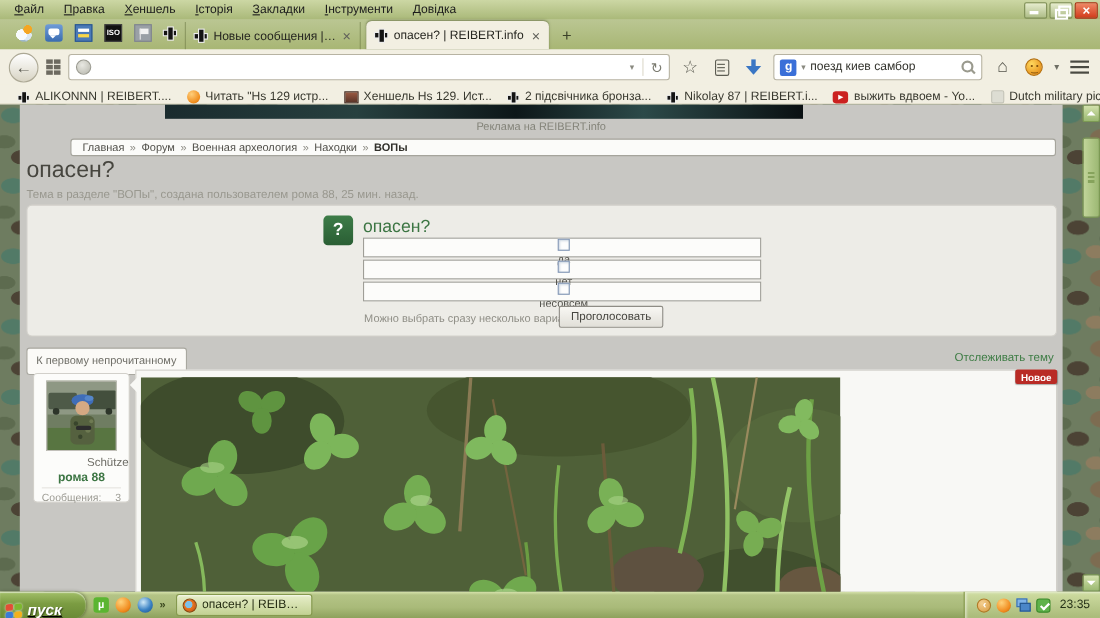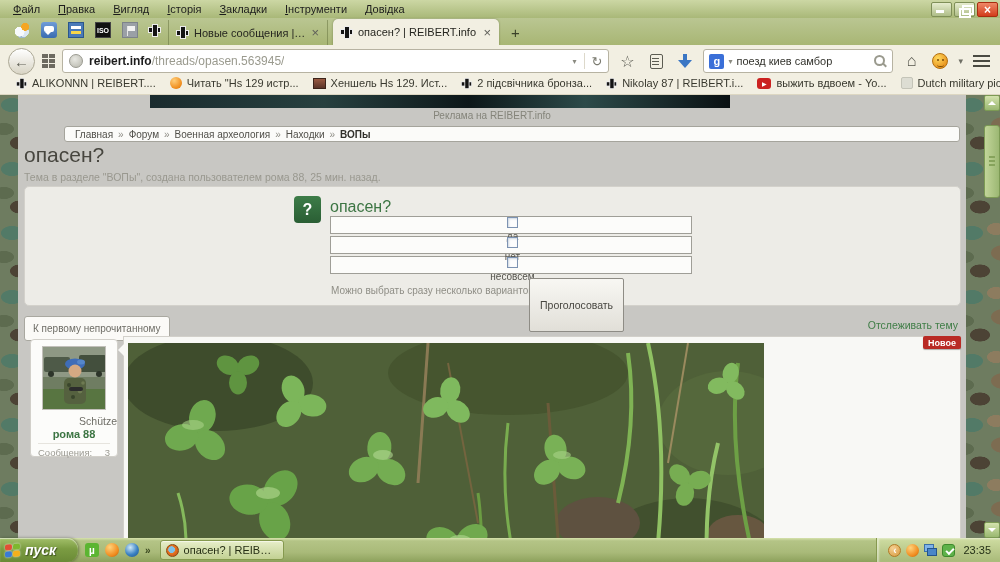--- a/index.html
+++ b/index.html
@@ -82,21 +82,21 @@
   .mag-icon::after { content:""; position:absolute; left:8px; top:9px; width:5px; height:2px; background:#9a9a8e; transform:rotate(45deg); }
   .smiley-icon { width:16px; height:16px; border-radius:50%; background:radial-gradient(circle at 35% 30%, #ffd95e, #e8941f 75%); border:1px solid #b4700f; position:relative; }
   .smiley-icon::before { content:""; position:absolute; left:4px; top:5px; width:2px; height:2px; border-radius:50%; background:#7a4a08; box-shadow:5px 0 0 #7a4a08; }
   .smiley-icon::after { content:""; position:absolute; left:4px; top:8px; width:7px; height:4px; border-bottom:1.5px solid #7a4a08; border-radius:50%; }
   .small-caret { font-size:9px; color:#6e6e64; }
   .hamburger { width:17px; display:flex; flex-direction:column; gap:2.5px; }
   .hamburger i { height:2.5px; background:#4a4a42; }
 
   
   .bookmarksbar { position:absolute; top:77px; left:0; right:0; height:18px; background:#f2efe2;
-    display:flex; align-items:flex-start; padding:0 10px; gap:2px; border-bottom:1px solid #ddd7c2; }
+    display:flex; align-items:flex-end; padding:0 10px; gap:2px; border-bottom:1px solid #ddd7c2; }
   .bm { display:flex; align-items:center; gap:5px; padding:0 6px; font-size:11px; color:#39392f; white-space:nowrap; }
   .bm .cross-icon { transform:scale(.85); }
   .orange-ball { width:12px; height:12px; border-radius:50%; background:radial-gradient(circle at 35% 30%, #ffce7a, #ef8b1a 70%, #b45c0c); flex:0 0 12px; }
   .ic-henschel { width:13px; height:11px; background:linear-gradient(#9a5a42,#5a3428); border:1px solid #3c241a; flex:0 0 13px; }
   .ic-yt { width:14px; height:11px; background:#cb2120; border-radius:3px; color:#fff; font-size:6px; display:flex; align-items:center; justify-content:center; flex:0 0 14px; }
   .ic-ghost { width:12px; height:12px; background:#ddddd3; border:1px solid #c4c4b8; border-radius:2px; flex:0 0 12px; }
 
   
   .viewport { position:absolute; top:95px; left:0; right:0; bottom:24px; overflow:hidden;
     background-color:#6e7c60;
@@ -125,21 +125,21 @@
   .q-icon { position:absolute; left:269px; top:9px; width:27px; height:27px; border-radius:4px;
     background:linear-gradient(#3d7c48,#2a5e34); color:#fff; font-size:16px; font-weight:bold;
     display:flex; align-items:center; justify-content:center; }
   .poll-q { position:absolute; left:305px; top:11px; font-size:16px; color:#3c7543; }
   .poll-options { position:absolute; left:305px; top:29px; width:362px; }
   .poll-row { height:18px; margin-bottom:2px; background:#fcfcfa; border:1px solid #9f9e97;
     display:flex; align-items:center; padding-left:3px; gap:3px; font-size:10px; color:#54534d;flex-direction:column; }
   .checkbox { width:11px; height:11px; background:#fdfdfd; border:1px solid #7d93b2; box-shadow:inset 1px 1px 2px #cdd7e2; flex:0 0 11px; }
   .poll-hint { position:absolute; left:306px; top:98px; font-size:10px; color:#8f8e86; }
   .poll-btn { position:absolute; top:91px; background:linear-gradient(#f8f7f3,#e1dfd8); border:1px solid #8e8c85;
-    border-radius:2px; color:#474640; font-size:10.5px; padding:20px 10px; white-space:nowrap;margin-left:21px; }
+    border-radius:2px; color:#474640; font-size:10.5px; padding:3px 10px; white-space:nowrap; }
   .btn-vote { left:483px; }
   .btn-results { left:566px; }
 
   .first-unread { position:absolute; top:221px; left:6px; background:#fbfaf7; border:1px solid #a9a8a0;
     border-radius:3px; font-size:10px; color:#6e6d66; padding:6px 8px; }
   .watch-link { position:absolute; top:224px; right:8px; font-size:10.5px; color:#3f7d46; }
 
   .post { position:absolute; top:241px; left:6px; right:5px; height:320px; }
   .user-card { position:absolute; left:6px; top:3px; width:88px; height:118px; background:#fcfcfa;
     border:1px solid #d2d0ca; border-radius:4px; }
@@ -165,22 +165,22 @@
     background:linear-gradient(90deg,#c2d59a,#9cb873); }
   .sb-thumb::after { content:""; position:absolute; left:4px; right:4px; top:30px; height:12px;
     background:repeating-linear-gradient(180deg,#86a35c 0 2px, transparent 2px 4px); }
 
   
   .taskbar { position:absolute; bottom:0; left:0; right:0; height:24px;
     background:linear-gradient(#d6e2ac 0%,#b4c486 12%,#a9ba79 60%,#8da15c 100%);
     display:flex; align-items:center; }
   .start-btn { width:78px; height:24px; border-radius:0 11px 11px 0;
     background:linear-gradient(#a3c06a,#7b9c42 45%,#6a8a36);
-    display:flex; align-items:center; gap:5px; padding-left:5px;
-    box-shadow:inset 0 1px 1px rgba(255,255,255,.55), 1px 0 3px rgba(30,40,10,.45); }
+    display:flex; align-items:flex-end; gap:5px; padding-left:5px;
+    box-shadow:inset 0 1px 1px rgba(255,255,255,.55), 1px 0 3px rgba(30,40,10,.45);text-decoration:underline; }
   .win-flag { display:grid; grid-template-columns:7px 7px; grid-auto-rows:6px; gap:1px; transform:skewY(-4deg); }
   .win-flag i { border-radius:2px; box-shadow:0 0 2px rgba(255,255,255,.8); }
   .wf-r { background:#e14e35; } .wf-g { background:#7db72f; } .wf-b { background:#3a7bd5; } .wf-y { background:#f3b01c; }
   .start-label { color:#fff; font-size:14px; font-weight:bold; font-style:italic; text-shadow:1px 1px 1px rgba(0,0,0,.45); padding-right:8px; }
   .quicklaunch { display:flex; align-items:center; gap:6px; padding:0 7px; }
   .ql { width:14px; height:14px; }
   .ql-ut { background:#5bb531; border-radius:3px; color:#fff; font-size:10px; font-weight:bold; display:flex; align-items:center; justify-content:center; }
   .ql-ball { border-radius:50%; background:radial-gradient(circle at 35% 30%, #ffd27a, #f08a1d 65%, #a85708); }
   .ql-earth { border-radius:50%; background:radial-gradient(circle at 38% 32%, #cfe9f8, #3b82c4 55%, #1a4f86); }
   .ql-chev { font-size:10px; color:#39471f; font-weight:bold; width:auto; height:auto; }
@@ -205,21 +205,21 @@
   .clock { font-size:11px; color:#243016; margin-left:3px; }
 </style>
 </head>
 <body>
 
 <div id="screen">
 
   <div class="menubar">
     <span class="menu-item">Файл</span>
     <span class="menu-item">Правка</span>
-    <span class="menu-item">Вигляд</span>
+    <span class="menu-item">Хеншель</span>
     <span class="menu-item">Історія</span>
     <span class="menu-item">Закладки</span>
     <span class="menu-item">Інструменти</span>
     <span class="menu-item">Довідка</span>
     <div class="win-buttons">
       <div class="win-btn min"></div>
       <div class="win-btn restore"></div>
       <div class="win-btn close">×</div>
     </div>
   </div>
@@ -251,21 +251,20 @@
     <div class="grid-icon">
         <i></i>
         <i></i>
         <i></i>
         <i></i>
         <i></i>
         <i></i>
       </div>
     <div class="urlbar">
       <span class="globe-icon"></span>
-      <span class="url-text"><b class="url-domain">reibert.info</b><span>/threads/opasen.563945/</span></span>
       <span class="url-right">
         <span class="search-caret">▾</span>
         <span class="url-divider"></span>
         <span class="reload">↻</span>
       </span>
     </div>
     <span class="tb-btn">☆</span>
     <span class="tb-btn">
         <span class="clip-icon"></span>
       </span>

